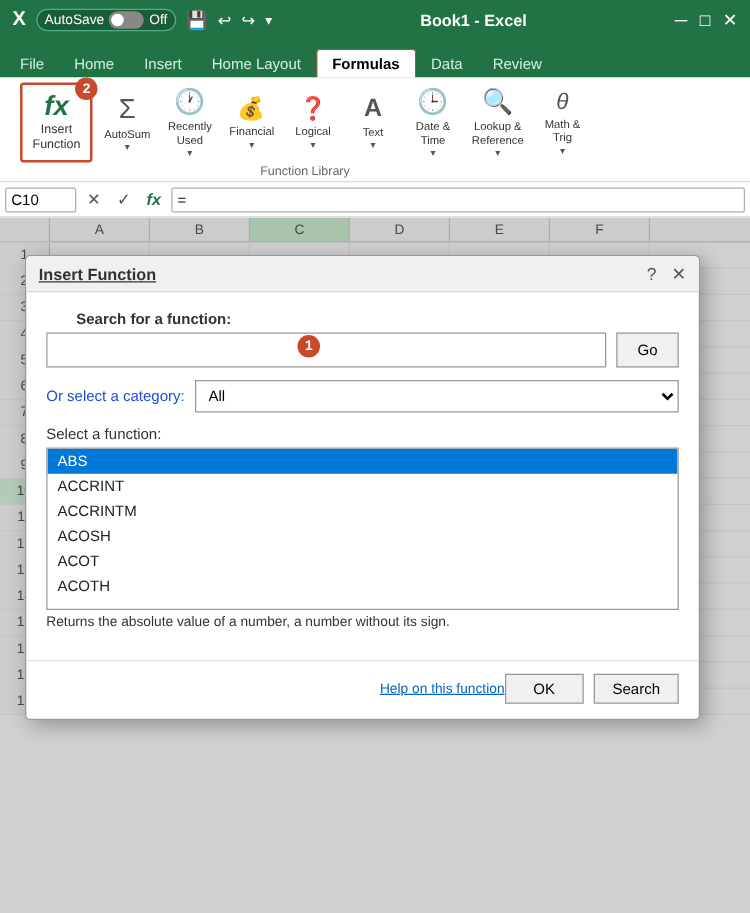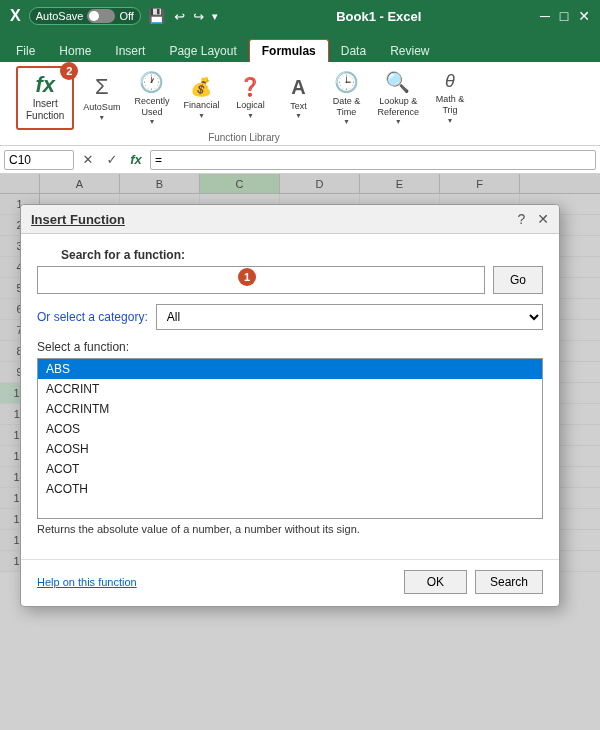--- a/index.html
+++ b/index.html
@@ -127,21 +127,21 @@
     .formula-bar {
       background: #fff;
       border-bottom: 1px solid #d0d0d0;
       display: flex;
       align-items: center;
       padding: 2px 4px;
       height: 28px;
       gap: 4px;
     }
     .name-box {
-      width: 70px;
+      width: 57px;
       border: 1px solid #b0b0b0;
       border-radius: 2px;
       padding: 2px 4px;
       font-size: 12px;
       background: #fff;
     }
     .formula-btns { display: flex; gap: 4px; align-items: center; }
     .formula-btn {
       width: 20px; height: 20px;
       display: flex; align-items: center; justify-content: center;
@@ -283,38 +283,38 @@
       border: 1px solid #999;
       padding: 3px 6px;
       font-size: 12px;
       height: 26px;
       background: #fff;
     }
 
     .dialog-fn-label { font-size: 12px; font-weight: 400; color: #333; margin-bottom: 4px; }
     .dialog-fn-list {
       border: 1px solid #999;
-      height: 161px;
+      height: 130px;
       overflow-y: scroll;
       font-size: 12px;
     }
     .fn-item {
       padding: 3px 8px;
       cursor: pointer;
       color: #222;
     }
     .fn-item.selected { background: #0078d7; color: #fff; }
 
     .dialog-fn-sig { font-size: 12px; font-weight: 700; color: #333; margin-top: 8px; }
     .dialog-fn-desc { font-size: 11px; color: #333; margin-top: 3px; line-height: 1.4; }
 
     .dialog-footer {
       padding: 10px 16px 12px;
       display: flex;
-      justify-content: space-between;
+      justify-content: flex-end;
       align-items: center;
       border-top: 1px solid #e0e0e0;
       margin-top: 8px;
     }
     .dialog-help-link { font-size: 11px; color: #0563c1; cursor: pointer; text-decoration: underline; }
     .dialog-footer-btns { display: flex; gap: 8px; }
     .dialog-ok-btn {
       background: #f0f0f0;
       border: 1px solid #999;
       padding: 4px 22px;
@@ -369,21 +369,21 @@
     <span>─</span>
     <span>□</span>
     <span>✕</span>
   </div>
 </div>
 
 <div class="ribbon-tabs">
   <div class="ribbon-tab">File</div>
   <div class="ribbon-tab">Home</div>
   <div class="ribbon-tab">Insert</div>
-  <div class="ribbon-tab">Page Layout</div>
+  <div class="ribbon-tab">Home Layout</div>
   <div class="ribbon-tab active">Formulas</div>
   <div class="ribbon-tab">Data</div>
   <div class="ribbon-tab">Review</div>
 </div>
 
 <div class="ribbon">
   <div class="ribbon-group">
     <div class="ribbon-buttons">
 
       <div class="ribbon-btn-large btn-wrap" style="position:relative;">
@@ -664,21 +664,20 @@
           <option>Logical</option>
           <option>Information</option>
           <option>Engineering</option>
         </select>
       </div>
       <div class="dialog-fn-label">Select a function:</div>
       <div class="dialog-fn-list">
         <div class="fn-item selected">ABS</div>
         <div class="fn-item">ACCRINT</div>
         <div class="fn-item">ACCRINTM</div>
-        <div class="fn-item">ACOS</div>
         <div class="fn-item">ACOSH</div>
         <div class="fn-item">ACOT</div>
         <div class="fn-item">ACOTH</div>
       </div>
       <div class="dialog-fn-desc">Returns the absolute value of a number, a number without its sign.</div>
     </div>
     <div class="dialog-footer">
       <span class="dialog-help-link">Help on this function</span>
       <div class="dialog-footer-btns">
         <button class="dialog-ok-btn">OK</button>

